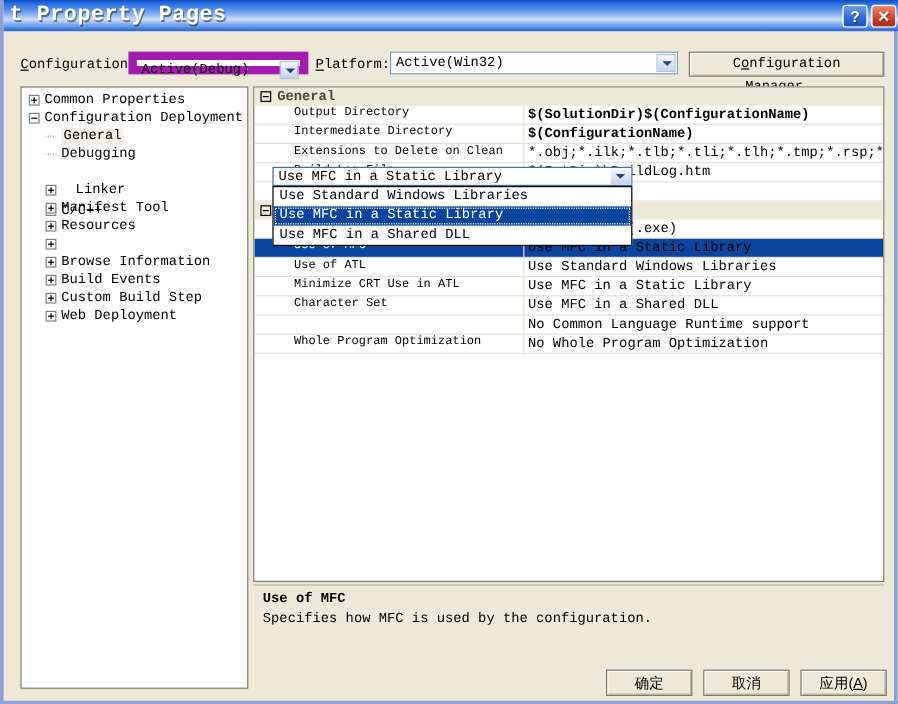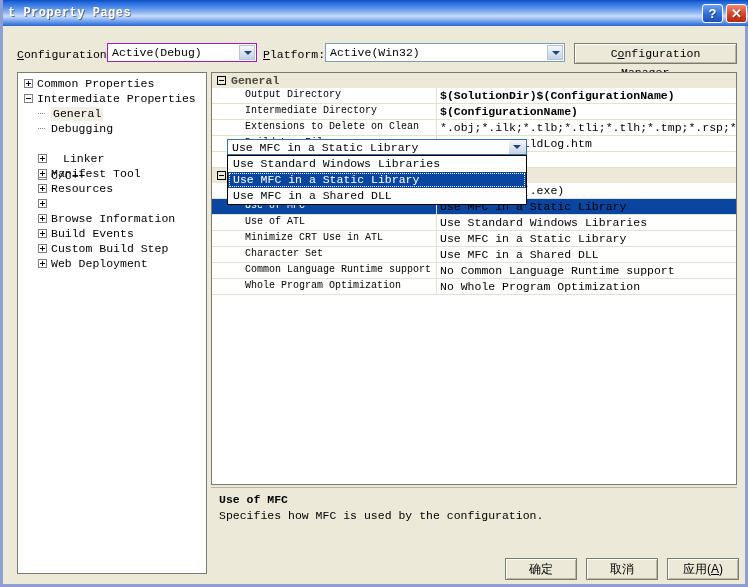--- a/index.html
+++ b/index.html
@@ -12,35 +12,35 @@
   }
   #dialog{position:absolute;left:0;top:0;width:748px;height:587px;
     background:#ece9d8;border-left:3px solid #8f9fd4;border-right:3px solid #8f9fd4;
     border-bottom:3px solid #8f9fd4;box-sizing:border-box;}
 
   
   #titlebar{position:absolute;left:0;top:0;width:748px;height:26px;
     background:linear-gradient(to bottom,#0b4fc4 0%,#2a6fe0 12%,#4f8ae8 28%,#8fb7f0 48%,#c9dcf7 62%,#9dc0f2 72%,#5d93e8 86%,#2a62cc 100%);
     overflow:hidden;}
   #title-text{position:absolute;left:5px;top:4px;height:18px;line-height:18px;
-    font-family:"Liberation Mono","DejaVu Sans Mono",monospace;font-size:12px;font-weight:bold;
+    font-family:"Liberation Mono","DejaVu Sans Mono",monospace;font-size:18px;font-weight:bold;
     color:#ffffff;text-shadow:1px 1px 0 rgba(0,0,0,.45);white-space:nowrap;letter-spacing:.5px;}
   .tbtn{position:absolute;top:4px;width:21px;height:19px;border:1px solid #ffffff;
     border-radius:3px;box-sizing:border-box;text-align:center;line-height:17px;
     font-family:"Liberation Sans",sans-serif;font-size:13px;font-weight:bold;color:#fff;
     text-shadow:1px 1px 0 rgba(0,0,0,.35);cursor:pointer;}
   #btn-help{right:28px;background:linear-gradient(to bottom,#6d9ff0,#2f6fd8 55%,#1d52b8);}
   #btn-close{right:4px;background:linear-gradient(to bottom,#f08a75,#d74a2c 50%,#b5280f);}
 
   
   .lbl{font-family:"Liberation Mono","DejaVu Sans Mono",monospace;font-size:11.5px;color:#000;}
   .acc{text-decoration:underline;}
   #cfg-label{position:absolute;left:14px;top:48px;}
   #cfg-combo{position:absolute;left:104px;top:43px;width:150px;height:19px;
-    background:#fff;border:1px solid #a21caf;box-sizing:border-box;}
+    background:#fff;border:7px solid #a21caf;box-sizing:border-box;}
   #plat-label{position:absolute;left:260px;top:48px;}
   #plat-combo{position:absolute;left:322px;top:43px;width:240px;height:19px;
     background:#fff;border:1px solid #7f9db9;box-sizing:border-box;}
   .combo-val{position:absolute;left:4px;top:2px;font-size:11.5px;white-space:nowrap;}
   .combo-arrow{position:absolute;right:1px;top:1px;width:16px;height:15px;
     background:linear-gradient(to bottom,#f6f7fb,#dde5f2 50%,#c3d2e8);
     border:1px solid #b5c4d8;box-sizing:border-box;}
   .combo-arrow:after{content:"";position:absolute;left:4px;top:5px;
     border-left:4px solid transparent;border-right:4px solid transparent;
     border-top:4px solid #21437e;}
@@ -139,21 +139,21 @@
 
   <div id="cfgmgr-btn">C<span class="acc">o</span>nfiguration Manager...</div>
 
   <div id="tree">
       <div class="tnode" style="position: absolute; left: 0px; top: 4px; width: 188px;">
         <span class="tbox plus" style="left: 6px;"></span>
         <span class="tlabel" style="left: 19px; text-align: right;">Common Properties</span>
       </div>
       <div class="tnode" style="position: absolute; left: 0px; top: 19px; width: 188px;">
         <span class="tbox" style="left: 6px;"></span>
-        <span class="tlabel" style="left: 19px;">Intermediate Properties</span>
+        <span class="tlabel" style="left: 19px;">Configuration Deployment</span>
       </div>
       <div class="tnode" style="position: absolute; left: 0px; top: 34px; width: 188px;">
         <span class="dots" style="left: 20px;"></span>
         <span class="tlabel" id="tree-sel" style="left: 33px; background: rgb(242, 239, 228); padding: 0px 2px;">General</span>
       </div>
       <div class="tnode" style="position: absolute; left: 0px; top: 49px; width: 188px;">
         <span class="dots" style="left: 20px;"></span>
         <span class="tlabel" style="left: 33px;">Debugging</span>
       </div>
       <div class="tnode" style="position: absolute; left: 0px; top: 64px; width: 188px; margin-top: 32px;">
@@ -257,21 +257,20 @@
         <span class="pline"></span>
       </div>
       <div class="prow" style="top: 174px;">
         <span class="vsep"></span>
         <span class="pname">Character Set</span>
         <span class="pval">Use MFC in a Shared DLL</span>
         <span class="pline"></span>
       </div>
       <div class="prow" style="top: 190px;">
         <span class="vsep"></span>
-        <span class="pname">Common Language Runtime support</span>
         <span class="pval">No Common Language Runtime support</span>
         <span class="pline"></span>
       </div>
       <div class="prow" style="top: 206px;">
         <span class="vsep"></span>
         <span class="pname">Whole Program Optimization</span>
         <span class="pval">No Whole Program Optimization</span>
         <span class="pline"></span>
       </div>
     </div>

